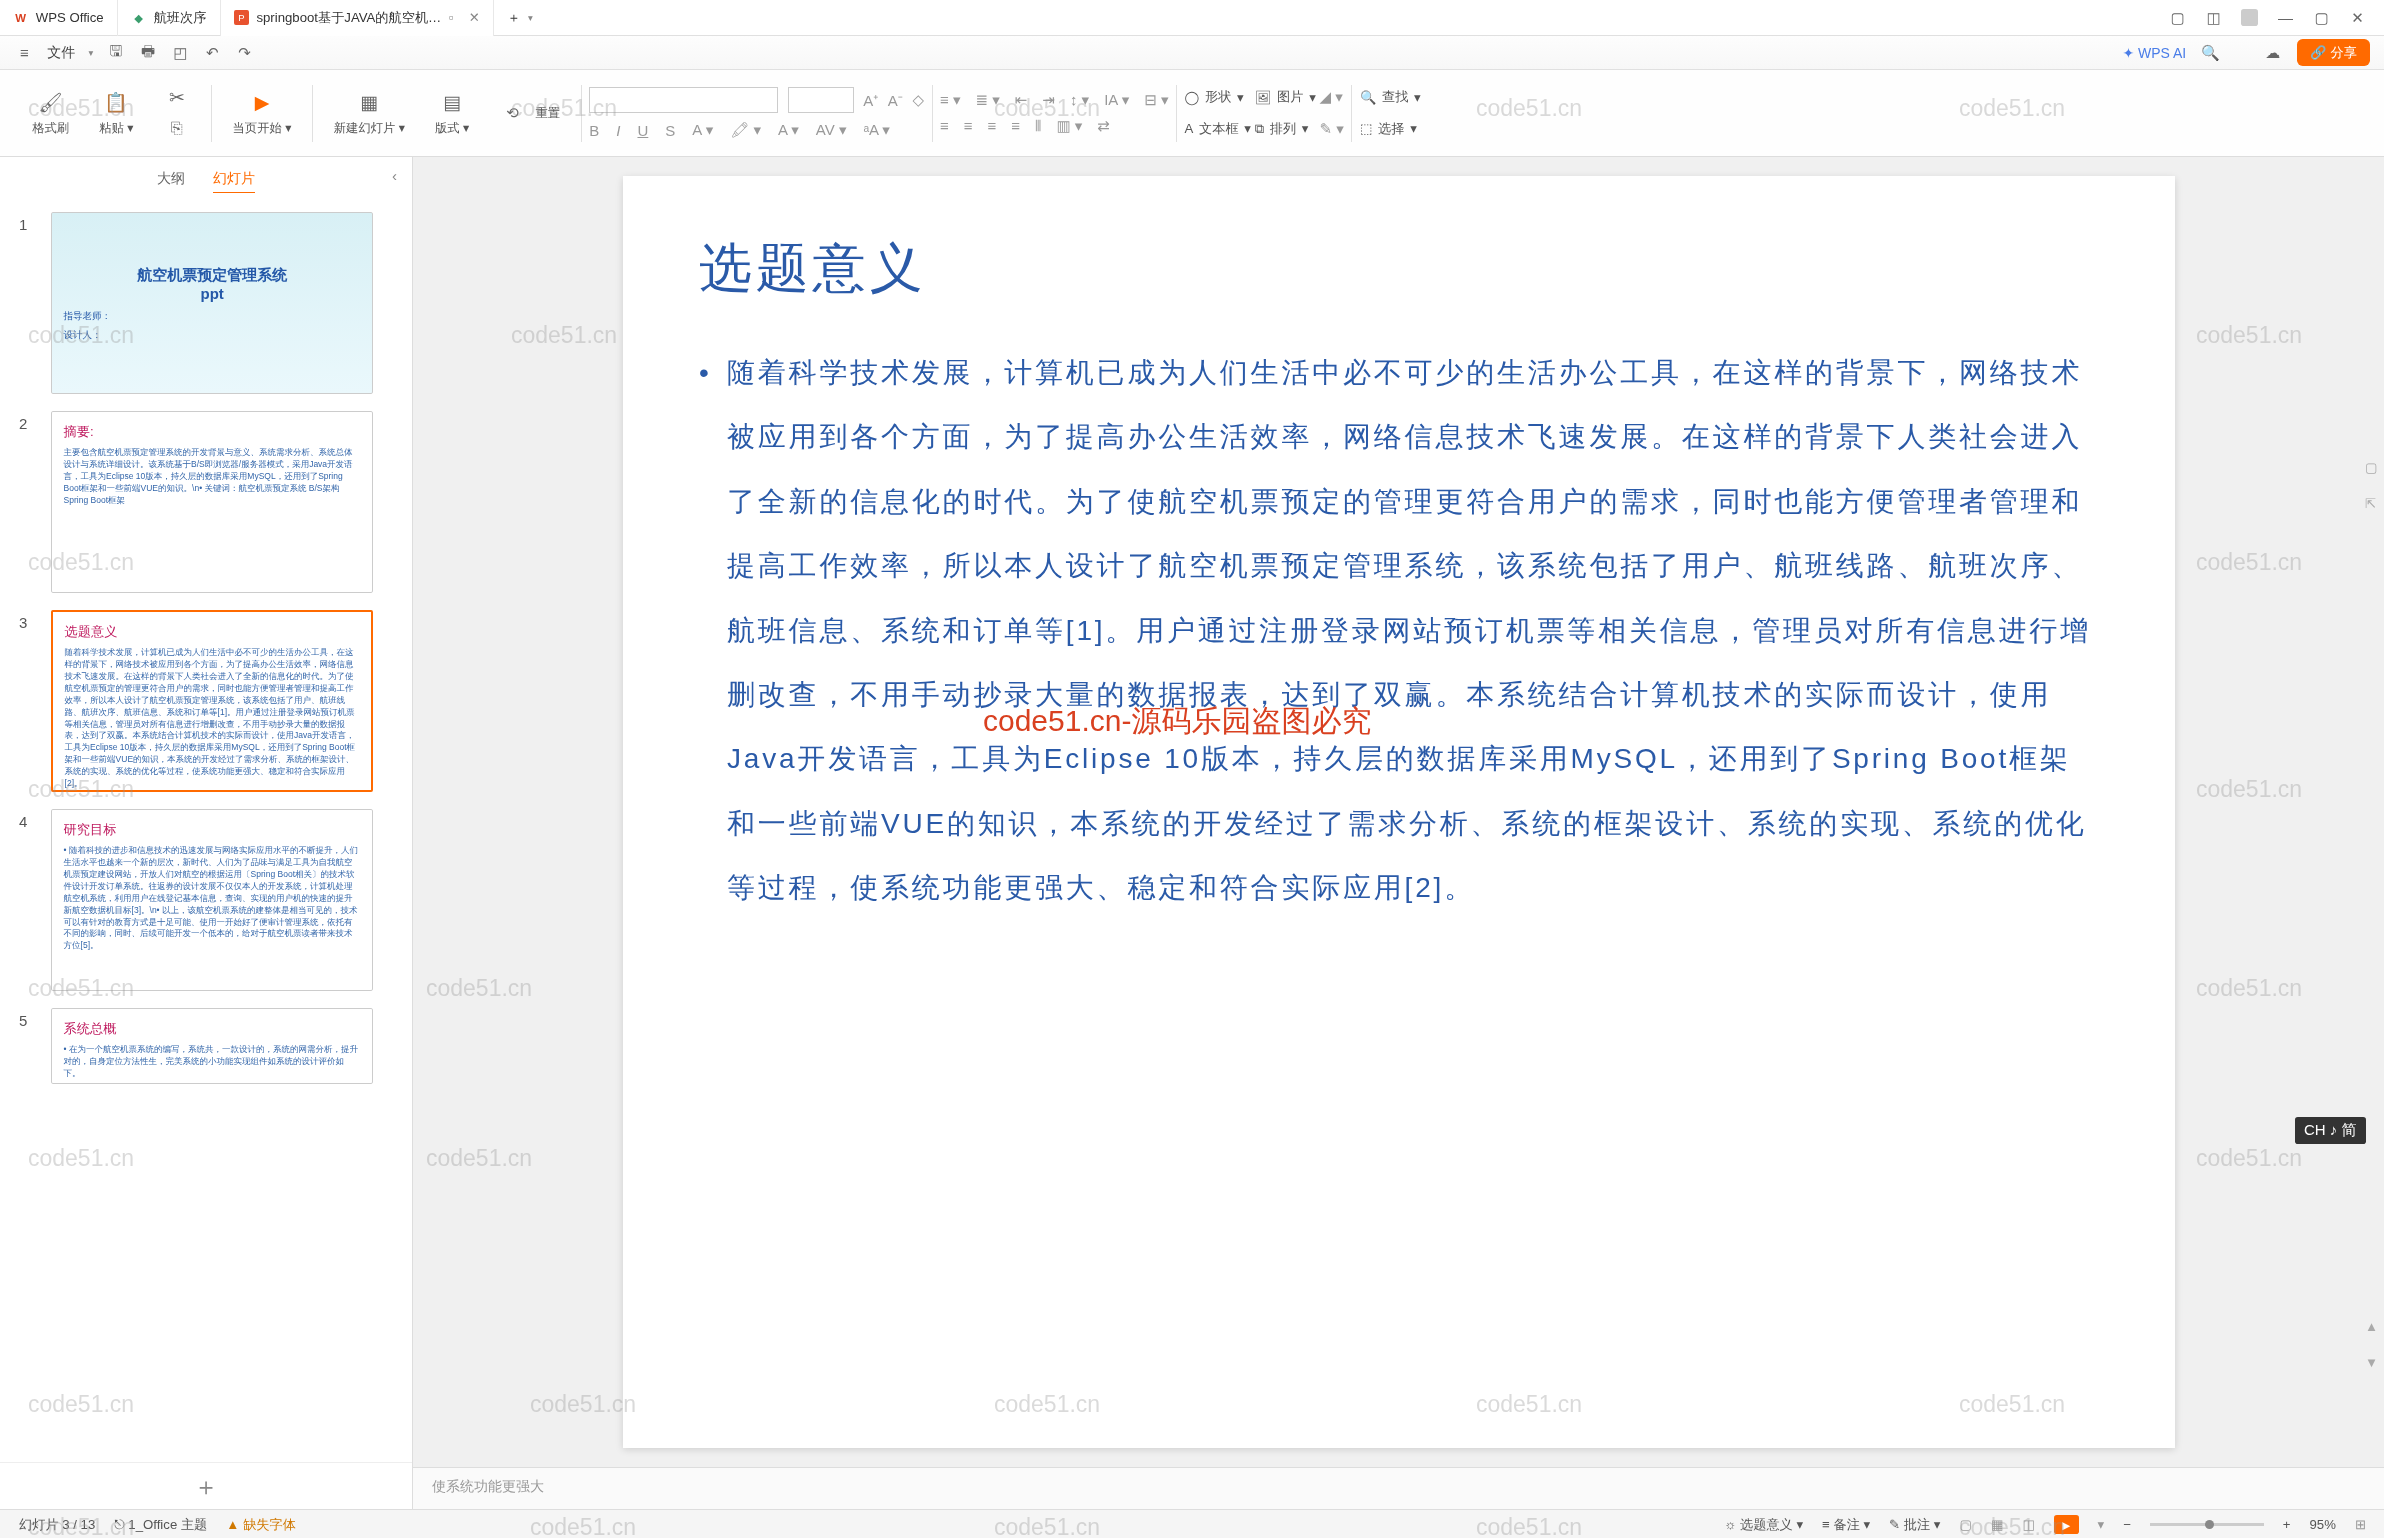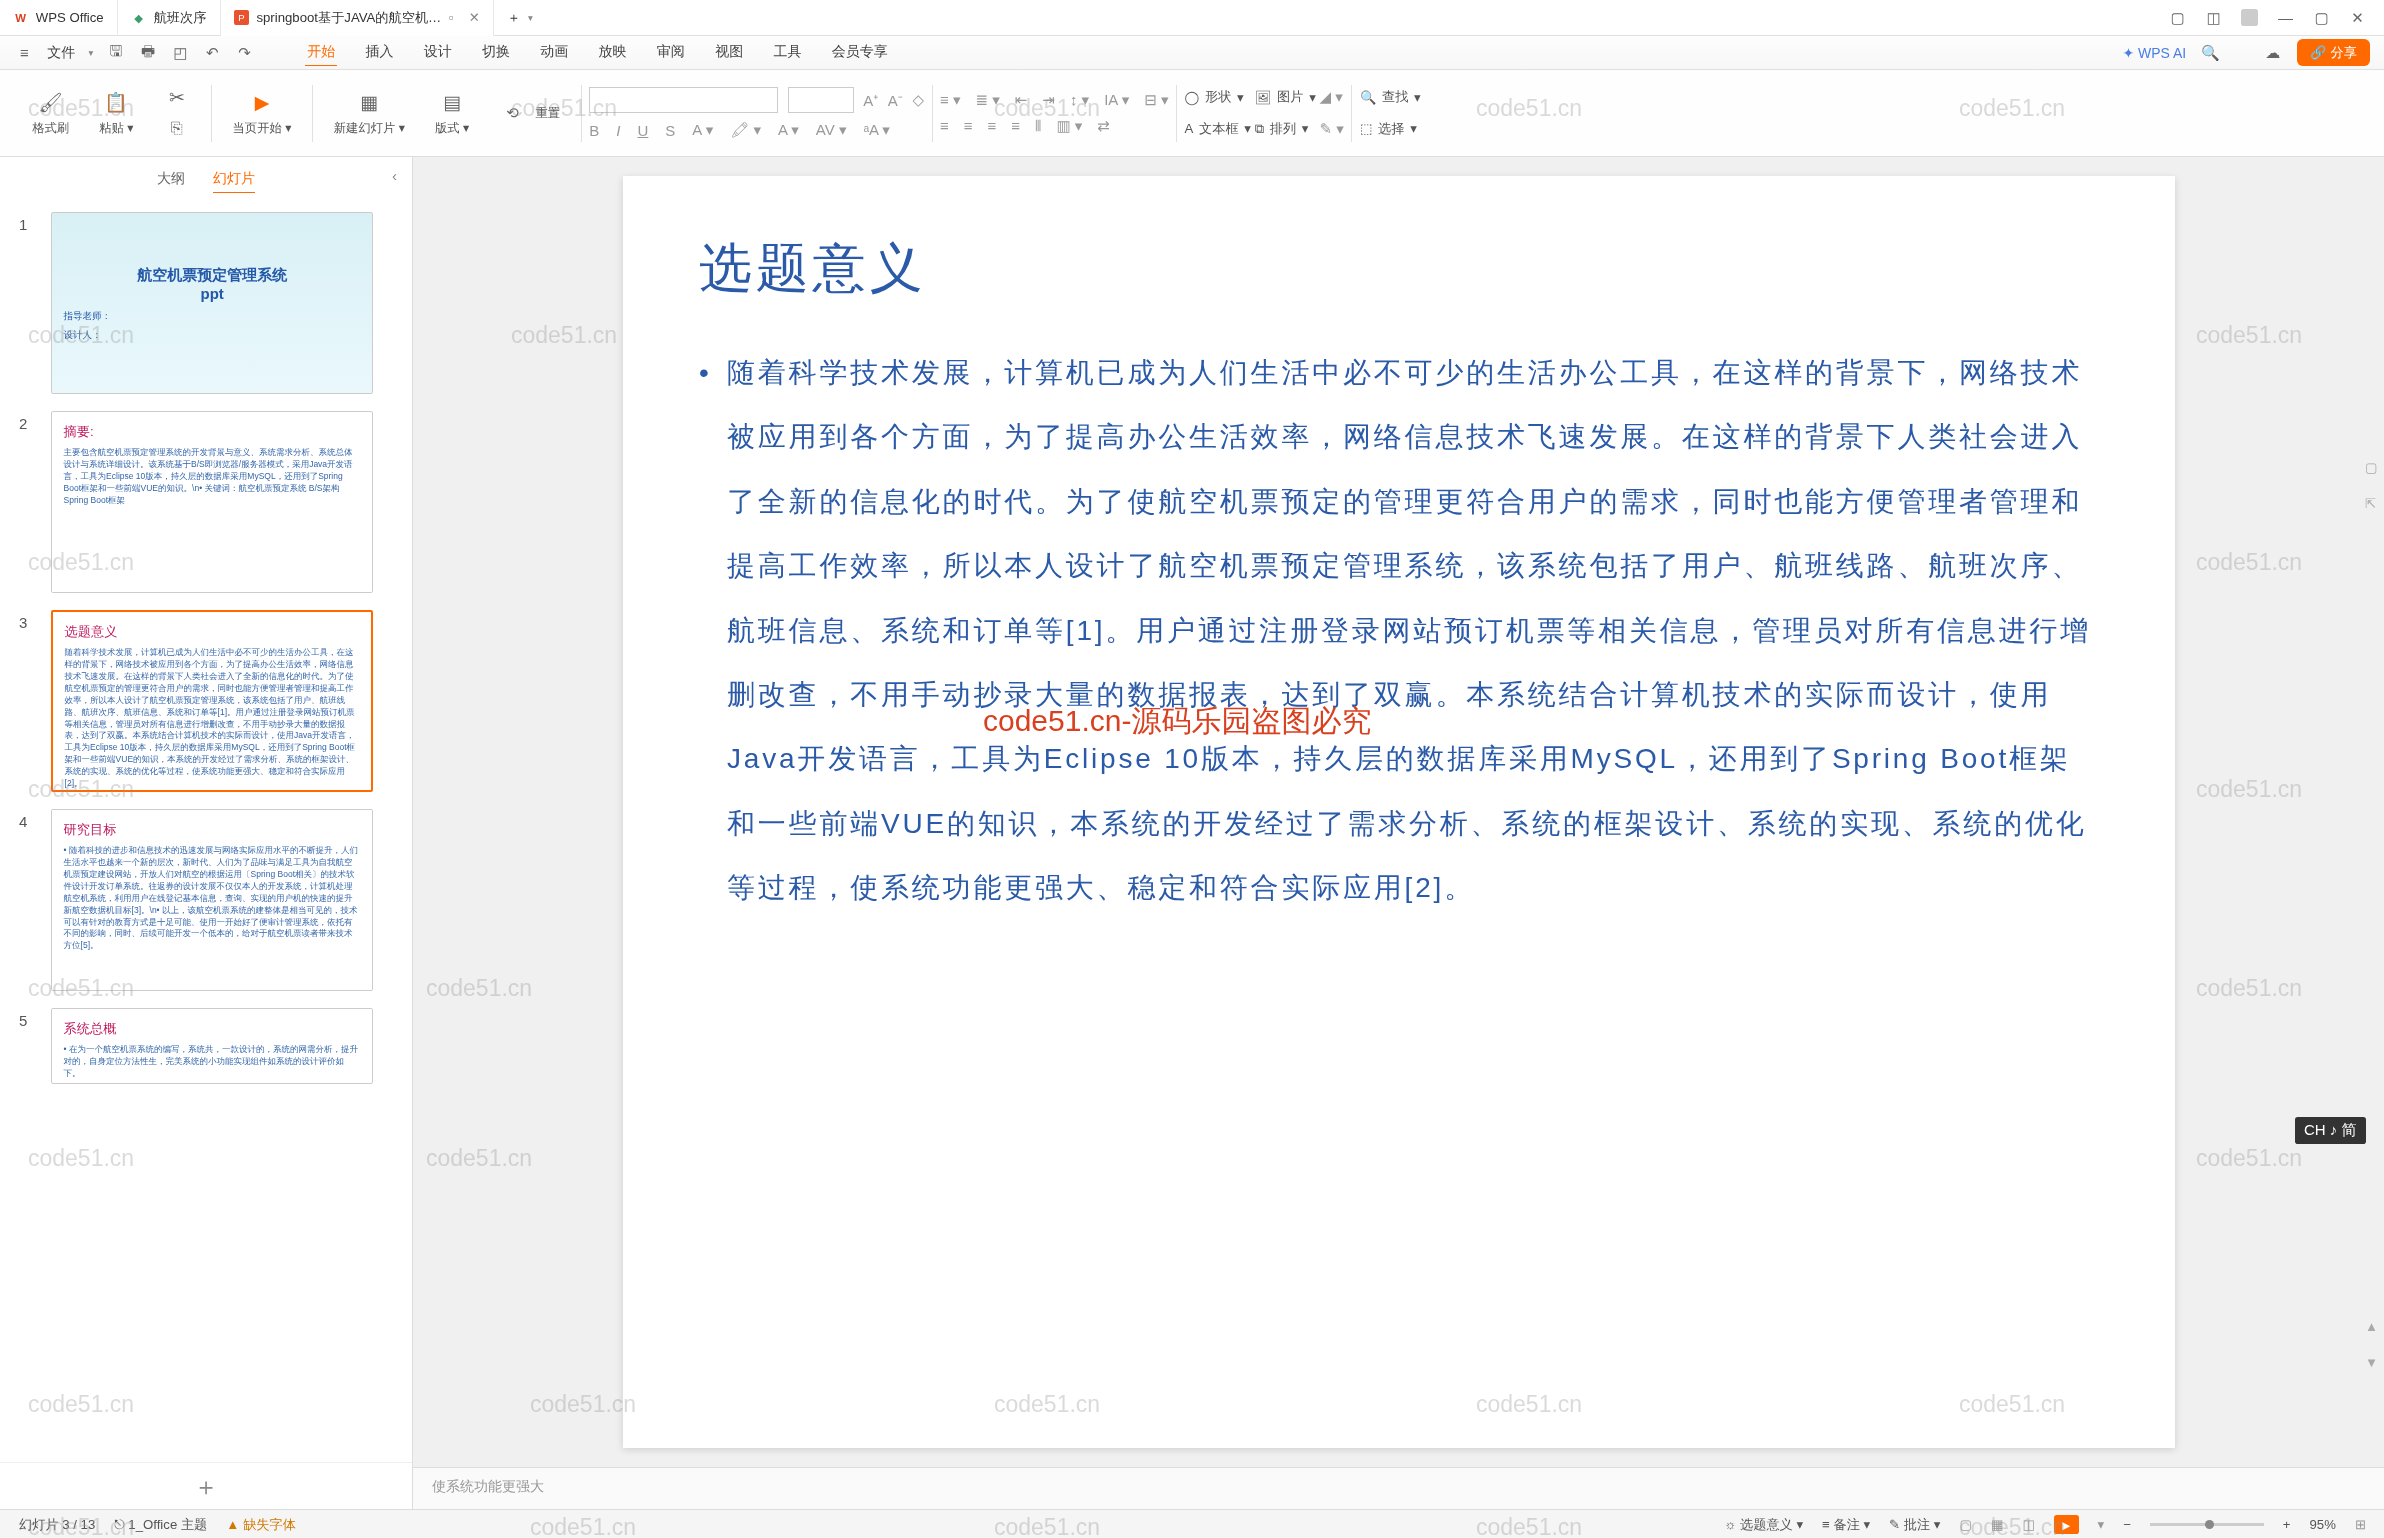--- a/index.html
+++ b/index.html
@@ -132,32 +132,20 @@
   <div class="menubar-left">
     <span class="menu-icon">≡</span>
     <span style="font-size:14px;color:#444">文件</span>
     <span style="font-size:9.5px;color:#888">▾</span>
     <span class="menu-icon">🖫</span>
     <span class="menu-icon">🖶</span>
     <span class="menu-icon">◰</span>
     <span class="menu-icon">↶</span>
     <span class="menu-icon">↷</span>
   </div>
-  <div class="menu-tabs">
-    <span class="menu-tab active">开始</span>
-    <span class="menu-tab">插入</span>
-    <span class="menu-tab">设计</span>
-    <span class="menu-tab">切换</span>
-    <span class="menu-tab">动画</span>
-    <span class="menu-tab">放映</span>
-    <span class="menu-tab">审阅</span>
-    <span class="menu-tab">视图</span>
-    <span class="menu-tab">工具</span>
-    <span class="menu-tab">会员专享</span>
-  </div>
   <div class="menubar-right">
     <span class="wps-ai">
         <span>✦</span>
         <span>WPS AI</span>
       </span>
     <span class="menu-icon">🔍</span>
     <span class="menu-icon" style="margin-left:28px">☁</span>
     <span class="share-btn">🔗 <span>分享</span></span>
   </div>
 </div>

